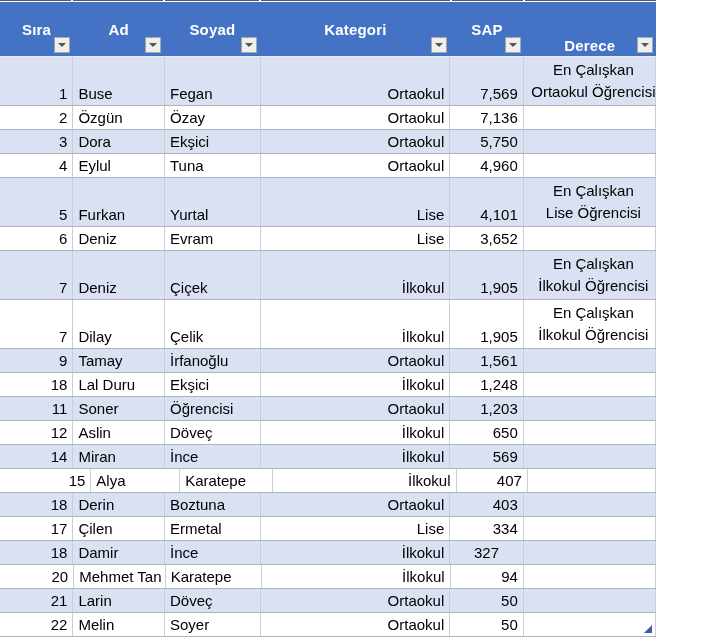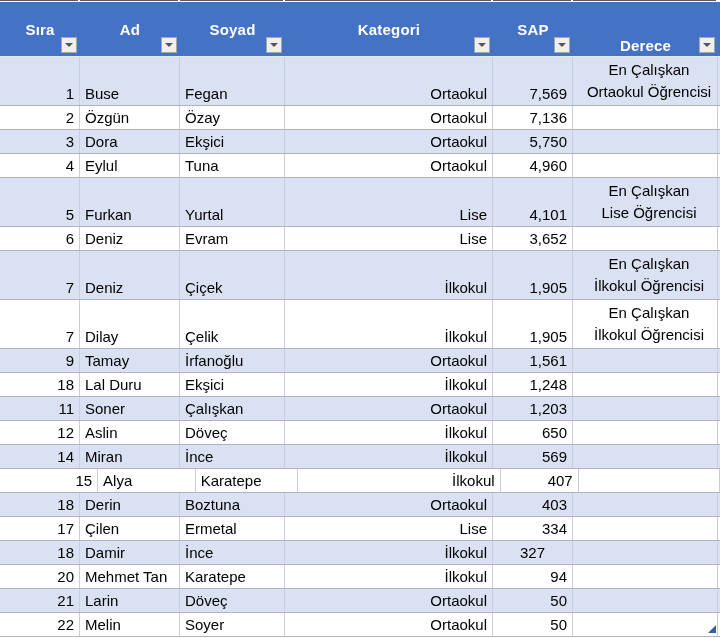--- a/index.html
+++ b/index.html
@@ -1,21 +1,21 @@
 <!DOCTYPE html>
 <html style="--header-bg: #4472C4; --header-text: #FFFFFF; --band: #D9E1F2; --row-white: #FFFFFF; --text: #000000; --border-h: #AFB3BE; --border-v: #C9CEDA; --strip: #5A5A5A; --btn-bg: #EFEFEF; --btn-border: #A7A7A7; --arrow: #555555; --handle: #3A5DA9;"><head>
 <meta charset="utf-8">
 <style>
   html,body { margin:0; padding:0; }
   body {
     width:720px; height:638px; overflow:hidden;
     background:#ffffff;
     font-family:"Liberation Sans", sans-serif;
   }
-  .canvas { position:relative; width:720px; height:638px; background:#fff; }
+  .canvas { position:relative; width:656px; height:638px; background:#fff; }
 
   
   .top-strip { height:2px; display:flex; gap:2px; background:#fff; }
   .top-strip .seg { height:1px; background:var(--strip,#5a5a5a); }
 
   
   .header-row {
     display:flex; height:55px; box-sizing:border-box;
     background:var(--header-bg,#4472C4);
     border-bottom:1px solid #e6e9f0;
@@ -305,21 +305,21 @@
         <div class="cell c-derece" style="width: 145px;"></div>
       </div>
       <div class="row band">
         <div class="cell c-sira" style="width: 80px;">
           <span>11</span>
         </div>
         <div class="cell c-ad" style="width: 100px;">
           <span>Soner</span>
         </div>
         <div class="cell c-soyad" style="width: 105px;">
-          <span>Çalışkan</span>
+          <span>Öğrencisi</span>
         </div>
         <div class="cell c-kategori" style="width: 208px;">
           <span>Ortaokul</span>
         </div>
         <div class="cell c-sap" style="width: 80px;">
           <span>1,203</span>
         </div>
         <div class="cell c-derece" style="width: 145px;"></div>
       </div>
       <div class="row">

